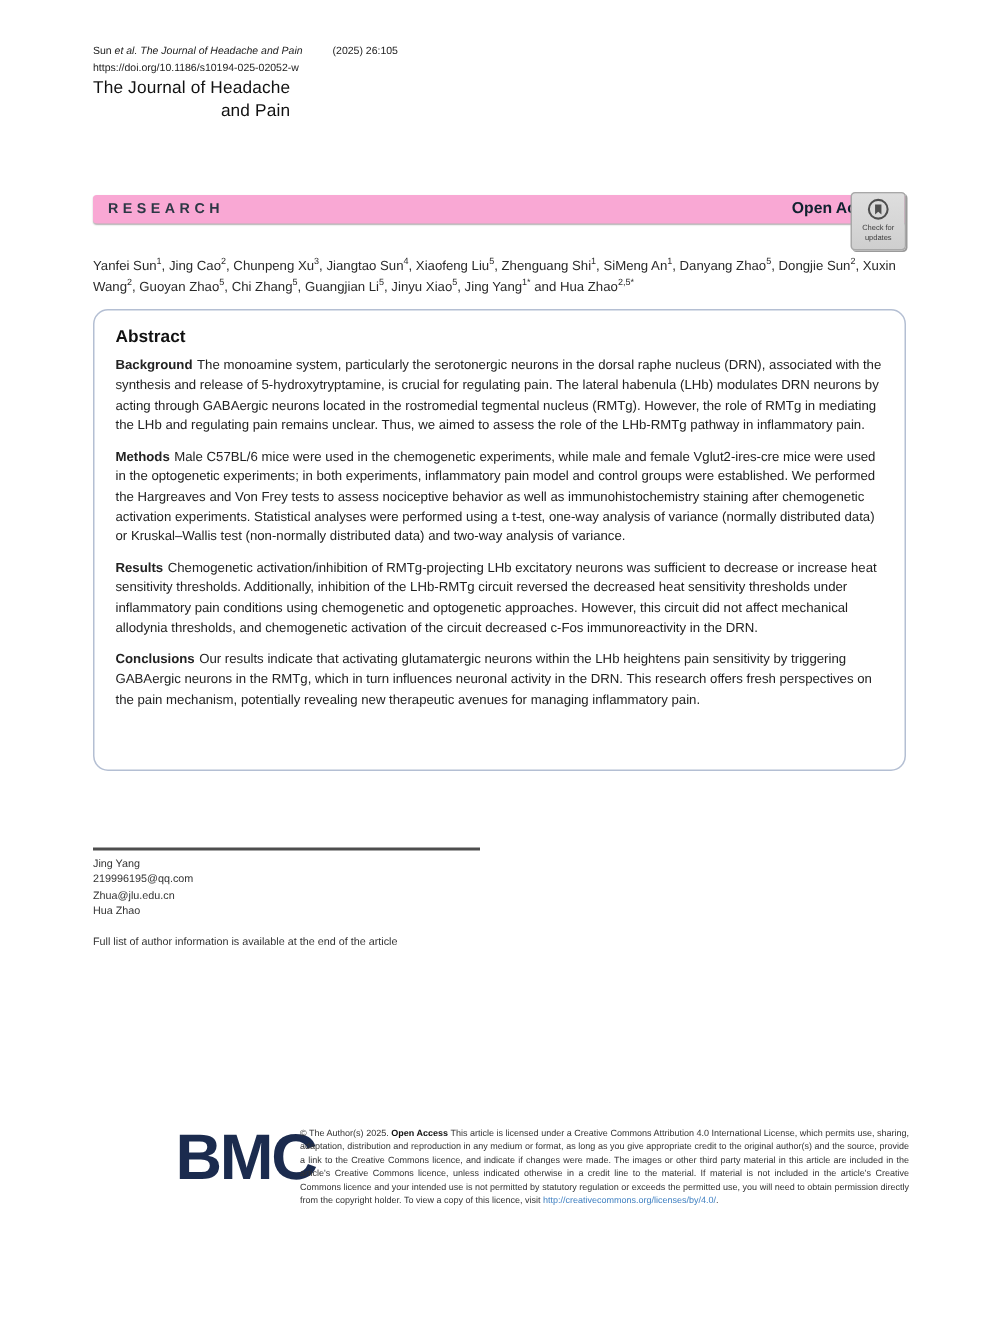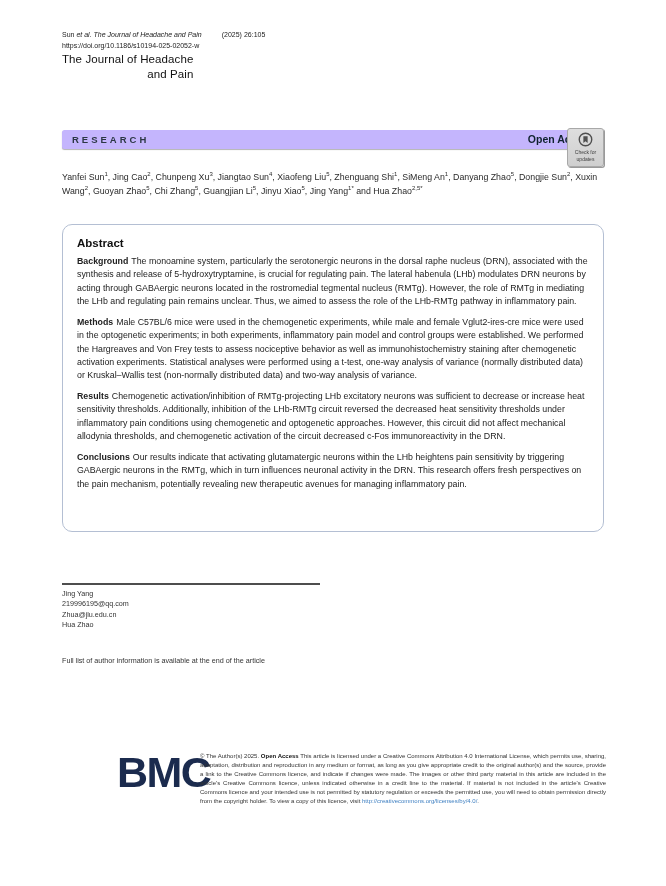--- a/index.html
+++ b/index.html
@@ -18,21 +18,21 @@
   .citation-block { font-size: 7px; line-height: 1.55; color: #222; }
   .citation-line .ital { font-style: italic; }
   .citation-line .ref { margin-left: 20px; }
   .doi-line { color: #222; text-decoration: none; }
   .journal-name { font-size: 11.5px; font-weight: 500; text-align: right; line-height: 1.35; color: #111; letter-spacing: .1px; }
 
   
   .banner {
     margin-top: 47px;
     height: 19px;
-    background: #c4b5fd;
+    background: #f9a8d4;
     border-radius: 2.5px;
     display: flex; justify-content: space-between; align-items: center;
     padding: 0 10px;
     box-shadow: 0 1px 1px rgba(0,0,0,.3);
   }
   .banner .research { font-size: 9.5px; font-weight: 700; letter-spacing: 3px; color: #2b3744; }
   .banner .open-access { font-size: 10.5px; font-weight: 700; color: #10222f; }
 
   
   .update-badge {
@@ -57,35 +57,35 @@
   }
   .author-line {
     margin-top: 21px;
     font-size: 8.8px; line-height: 1.6; color: #2a2a2a;
     max-width: 542px;
   }
   .author-line sup { font-size: 6px; }
 
   
   .abstract-box {
-    margin-top: 26px;
+    margin-top: 8px;
     border: 1.5px solid #b4bfd3;
     border-radius: 10px;
     padding: 12px 14px 12px 14px;
     min-height: 308px;
   }
   .abstract-heading { font-size: 11.5px; font-weight: 700; color: #111; margin-bottom: 6px; }
   .abstract-section { font-size: 8.8px; line-height: 1.53; color: #222; margin-bottom: 7px; }
   .abstract-section:last-child { margin-bottom: 0; }
   .abstract-section b { font-weight: 700; margin-right: 3px; }
 
   
   .corr-rule { margin-top: 51px; width: 258px; height: 2px; background: #4e4e4e; }
   .correspondence { margin-top: 4px; font-size: 7.2px; line-height: 1.45; color: #333; }
-  .author-note { margin-top: 25px; font-size: 7.2px; color: #333; }
+  .author-note { margin-top: 10px; font-size: 7.2px; color: #333; }
 
   
   .footer {
     position: absolute; left: 62px; right: 60px; top: 752px;
     display: flex; align-items: flex-start;
   }
   .logo-block { display: flex; align-items: flex-start; width: 138px; flex: 0 0 auto; margin-top: 4px; gap: 48px; }
   .logo-mark { width: 34px; height: 34px; display: block; }
   .logo-text {
     font-size: 43px; line-height: 33px; font-weight: 700;

